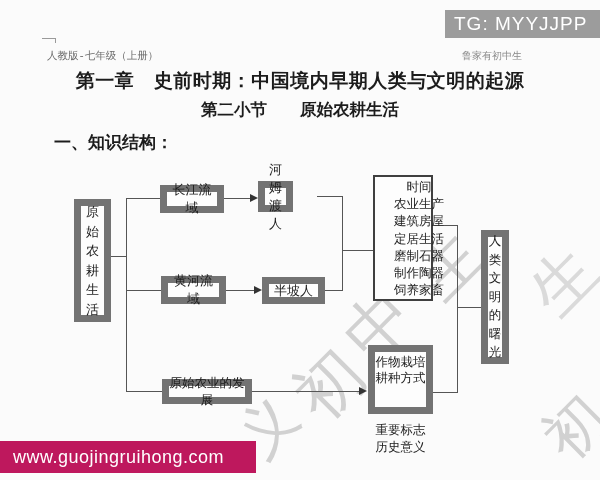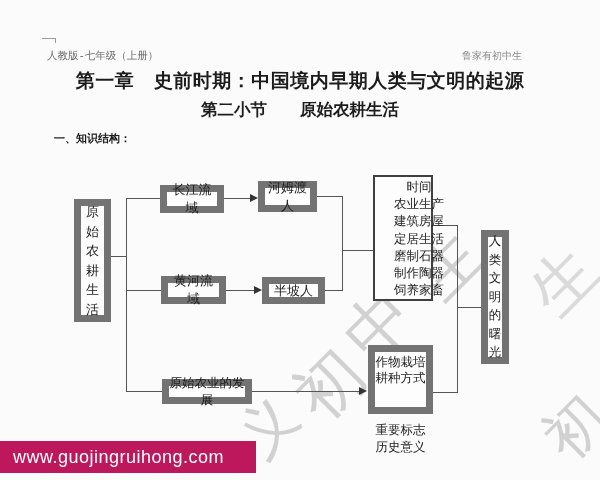--- a/index.html
+++ b/index.html
@@ -27,21 +27,21 @@
     letter-spacing:0.5px;box-sizing:border-box;z-index:6;
   }
   .corner-h{position:absolute;left:42px;top:38px;width:14px;height:1px;background:#9a9a9a;z-index:5;}
   .corner-v{position:absolute;left:55px;top:38px;width:1px;height:5px;background:#9a9a9a;z-index:5;}
   .hdr-left{position:absolute;left:47px;top:49px;font-size:10.5px;color:#6a6a6a;z-index:5;font-family:Liberation Mono, monospace;}
   .hdr-right{position:absolute;left:462px;top:49px;font-size:10px;color:#8a8a8a;z-index:5;}
   .title{position:absolute;left:0;top:68px;width:100%;text-align:center;
          font-size:19px;font-weight:bold;letter-spacing:0.5px;z-index:5;}
   .subtitle{position:absolute;left:0;top:99px;width:100%;text-align:center;
          font-size:16.5px;font-weight:bold;z-index:5;}
-  .heading{position:absolute;left:54px;top:131px;font-size:11px;font-weight:bold;z-index:5;}
+  .heading{position:absolute;left:54px;top:131px;font-size:17px;font-weight:bold;z-index:5;}
   
   .nbox{
     position:absolute;background:#fdfdfd;border:7px solid #737373;
     display:flex;align-items:center;justify-content:center;
     font-size:13px;box-sizing:border-box;z-index:3;text-align:center;
   }
   .vtext{width:16px;word-break:break-all;line-height:19.5px;text-align:center;}
   .lines-box{flex-direction:column;justify-content:flex-start;}
   .lines-box .ln{display:block;line-height:17.2px;font-size:12.5px;white-space:nowrap;}
   .hl{position:absolute;height:1px;background:#555;z-index:2;}
@@ -61,20 +61,21 @@
 
 <div class="page">
 
   <span class="wm" style="left:240px;top:398px;font-size:56px;">义</span>
   <span class="wm" style="left:296px;top:352px;font-size:66px;">初</span>
   <span class="wm" style="left:346px;top:292px;font-size:66px;">中</span>
   <span class="wm" style="left:415px;top:232px;font-size:66px;">生</span>
   <span class="wm" style="left:532px;top:250px;font-size:64px;opacity:0.3;">生</span>
   <span class="wm" style="left:545px;top:398px;font-size:60px;">初</span>
 
+  <div class="badge">TG: MYYJJPP</div>
   <div class="corner-h"></div>
   <div class="corner-v"></div>
   <div class="hdr-left">人教版-七年级（上册）</div>
   <div class="hdr-right">鲁家有初中生</div>
 
   <div class="title">第一章　史前时期：中国境内早期人类与文明的起源</div>
   <div class="subtitle">第二小节　　原始农耕生活</div>
   <div class="heading">一、知识结构：</div>
 
   <div>
@@ -105,21 +106,21 @@
     <div class="hl" style="left:457px;top:307px;width:24px;"></div>
 
     <div class="nbox" style="left:74px;top:199px;width:37px;height:123px;">
       <div class="vtext">原始农耕生活</div>
     </div>
 
     <div class="nbox" style="left:160px;top:185px;width:64px;height:28px;">
       <span>长江流域</span>
     </div>
 
-    <div class="nbox" style="left:258px;top:181px;width:59px;height:31px;">
+    <div class="nbox" style="left:258px;top:181px;width:35px;height:31px;">
       <span>河姆渡人</span>
     </div>
 
     <div class="nbox" style="left:161px;top:276px;width:65px;height:28px;">
       <span>黄河流域</span>
     </div>
 
     <div class="nbox" style="left:262px;top:277px;width:63px;height:27px;">
       <span>半坡人</span>
     </div>

